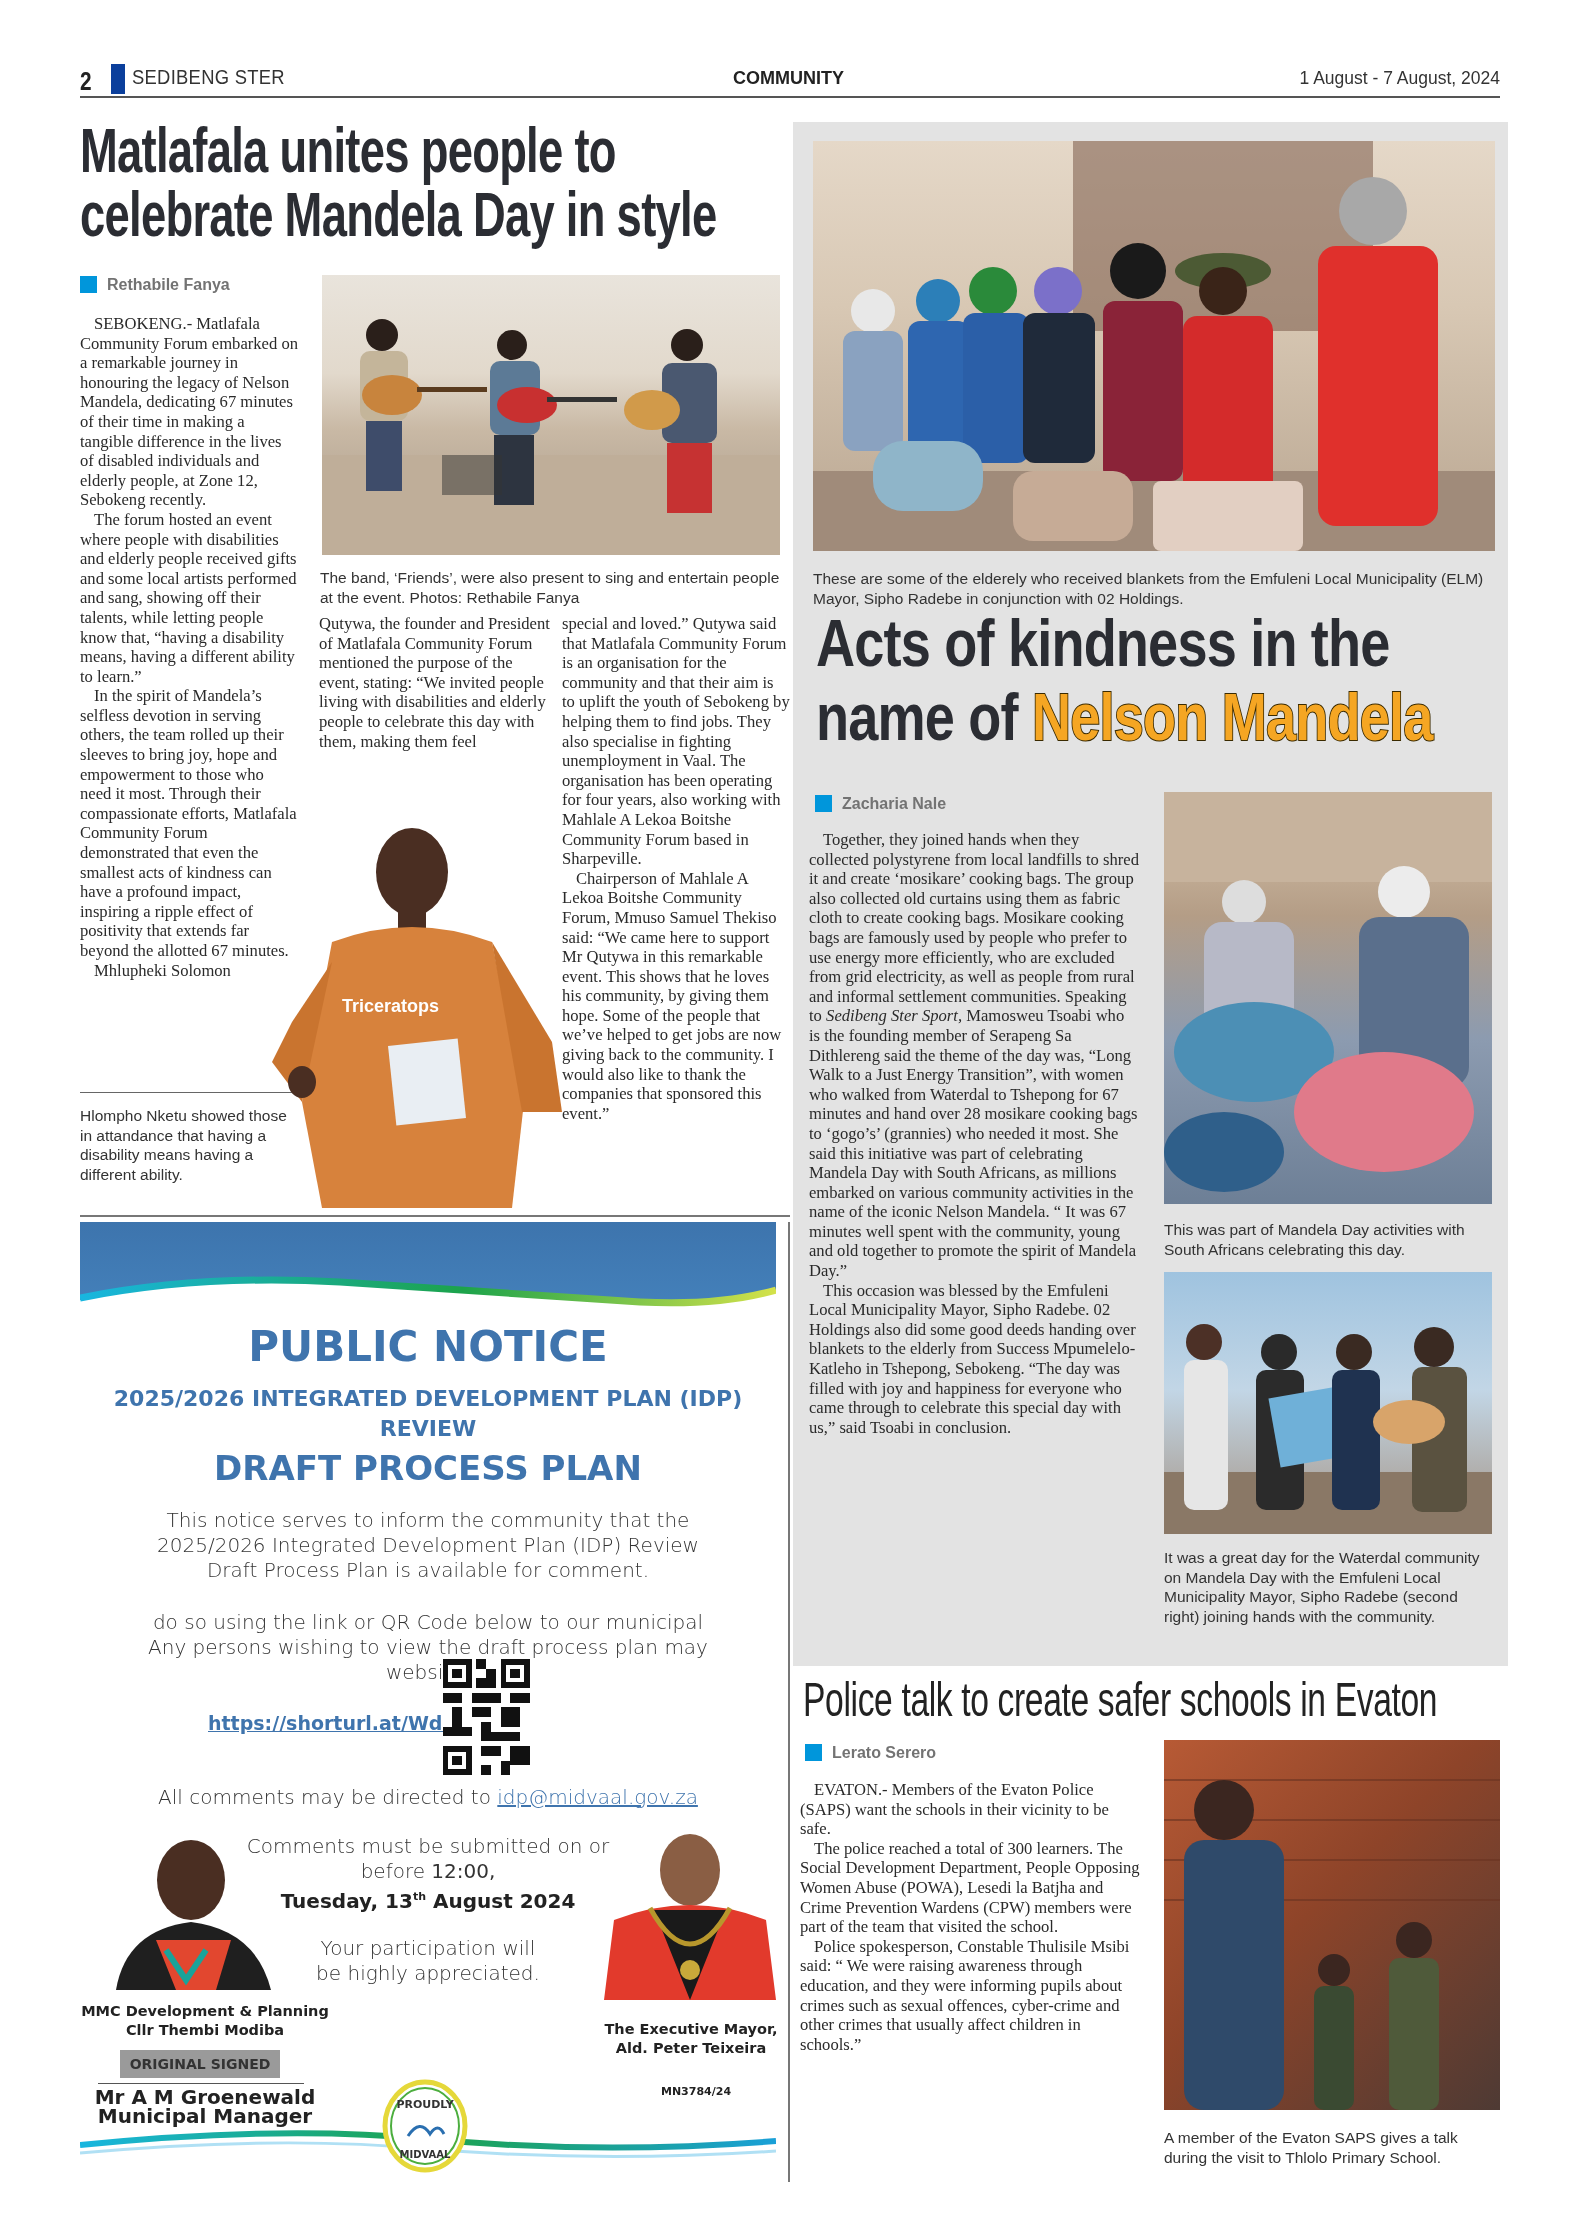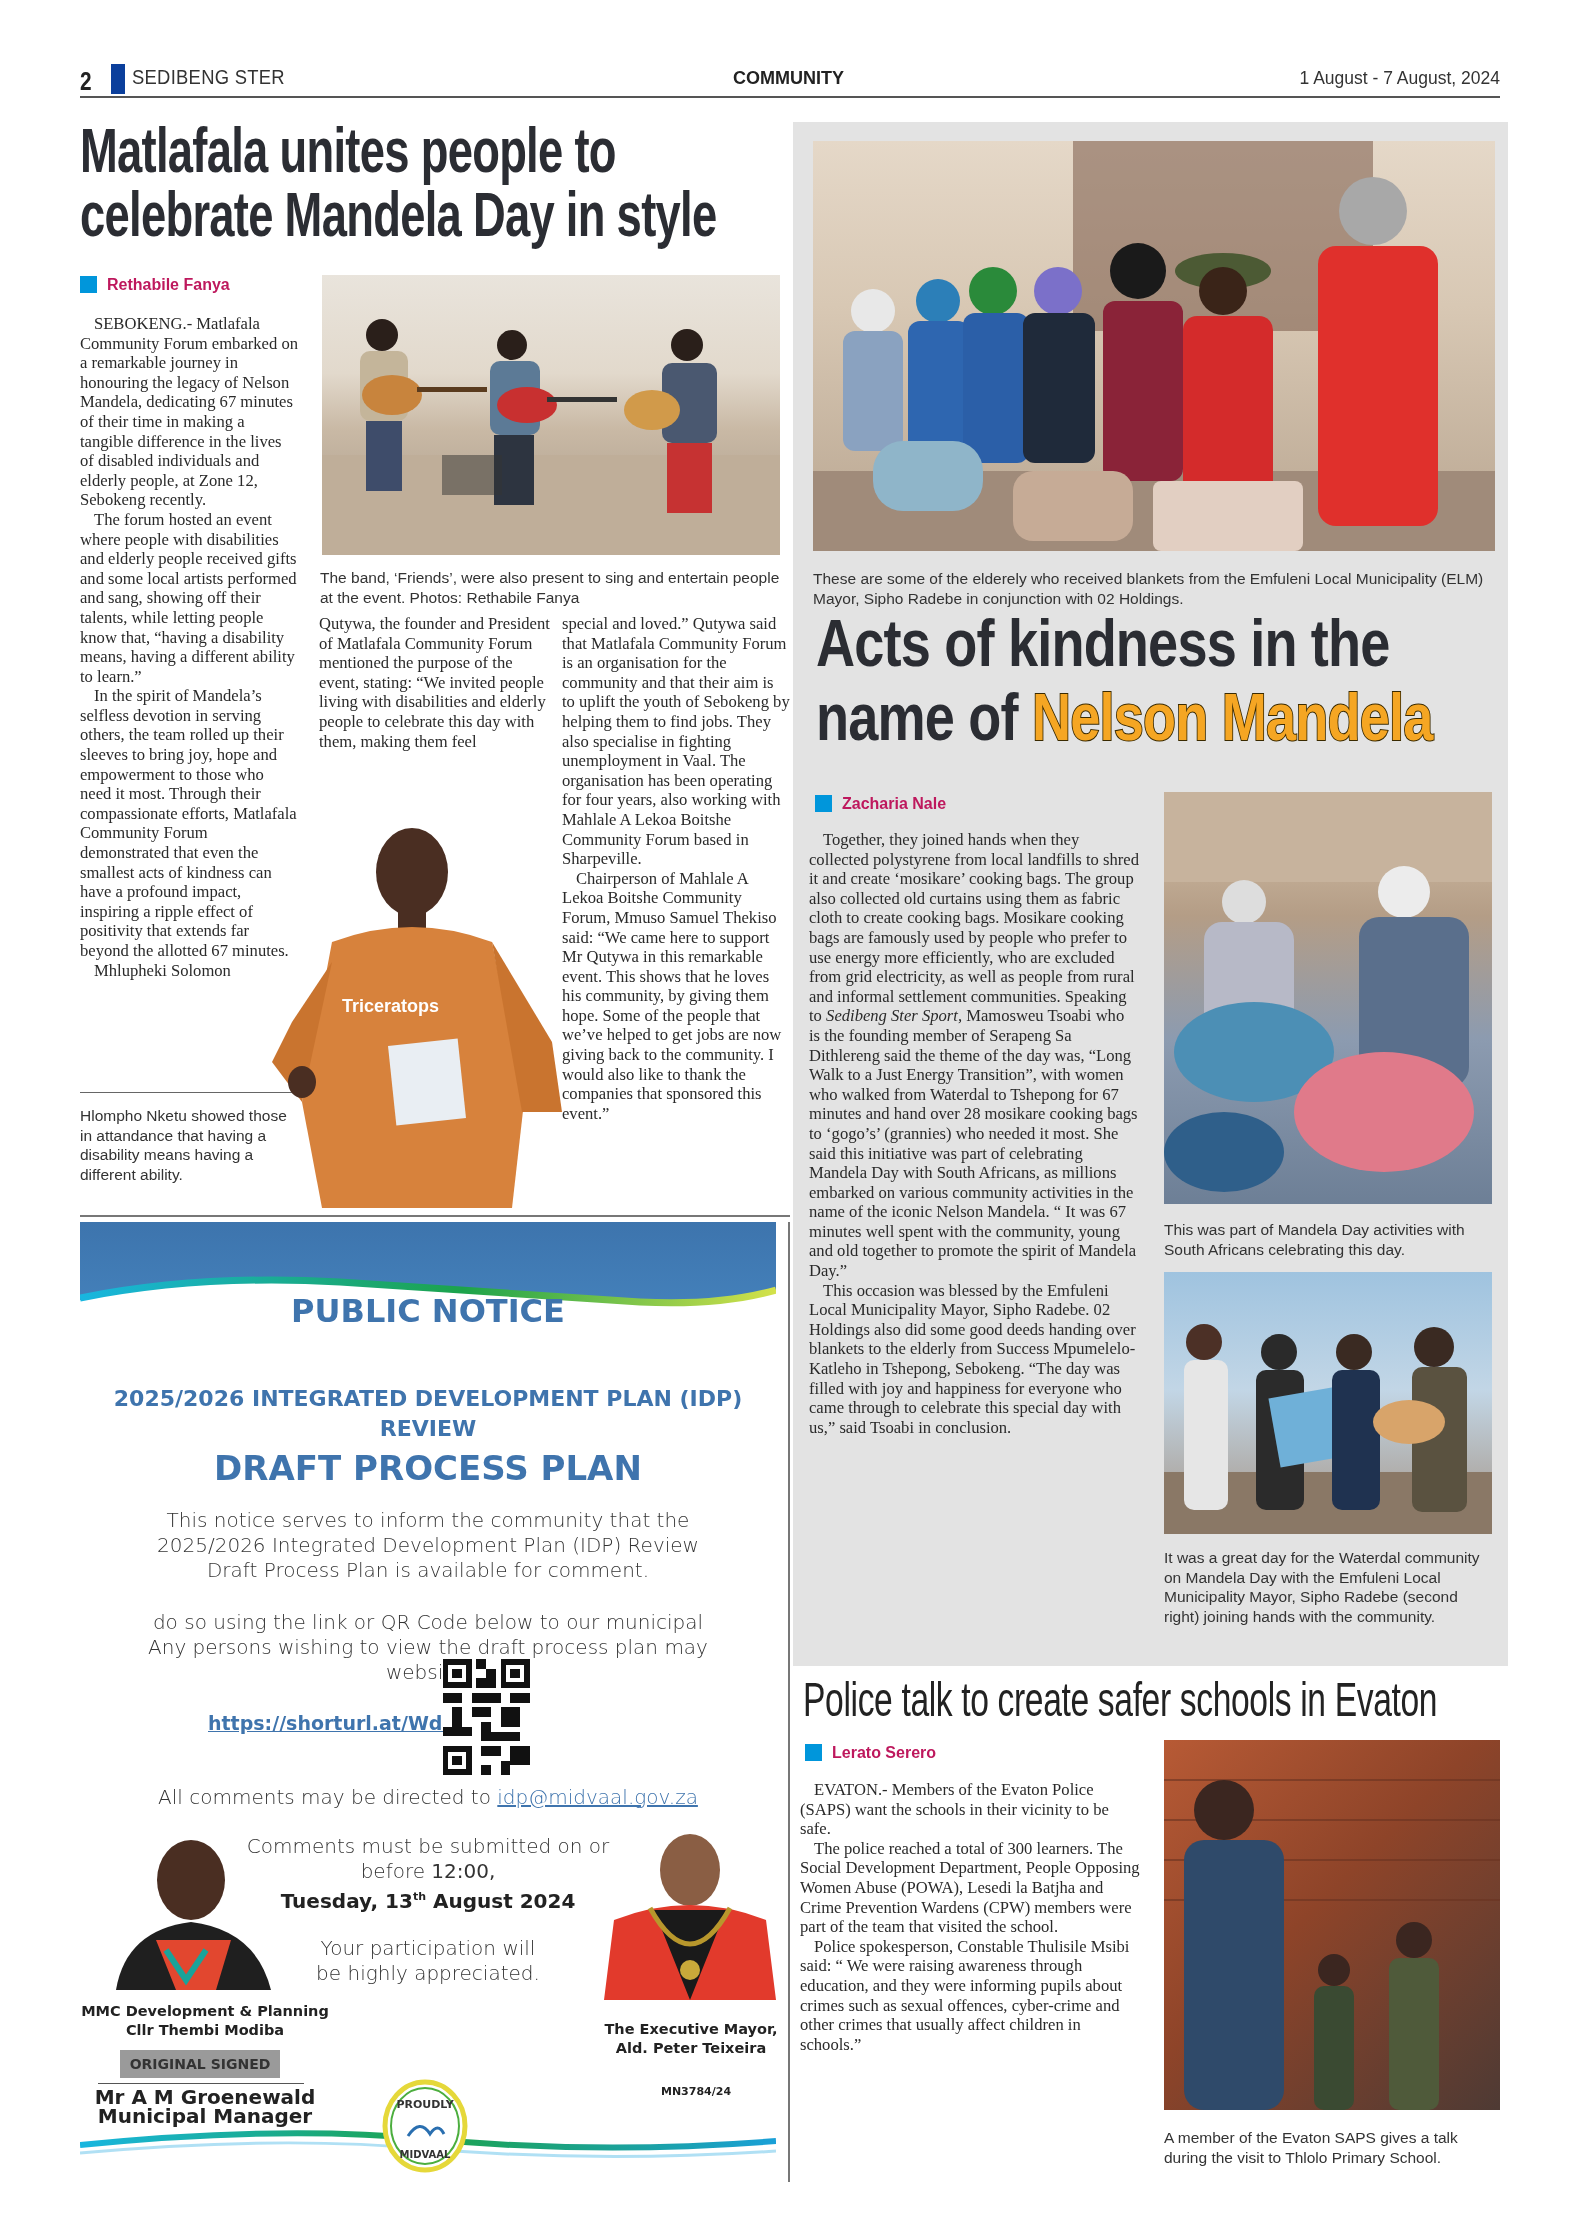--- a/index.html
+++ b/index.html
@@ -14,21 +14,21 @@
   #hdr-num{left:80px;top:66px;font-size:26px;font-weight:bold;font-family:"Liberation Sans",sans-serif;transform:scaleX(.8);transform-origin:left;}
   #hdr-bar{left:111px;top:64px;width:14px;height:30px;background:#0b3f9c;}
   #hdr-pub{left:132px;top:66px;font-size:20px;font-family:"Liberation Sans",sans-serif;letter-spacing:.3px;color:#333;transform:scaleX(.92);transform-origin:left;}
   #hdr-sec{left:733px;top:68px;font-size:18px;font-weight:bold;font-family:"Liberation Sans",sans-serif;color:#222;}
   #hdr-date{right:72px;top:68px;font-size:17.5px;font-family:"Liberation Sans",sans-serif;color:#333;}
   #hdr-rule{left:80px;top:96px;width:1420px;height:2px;background:#555;}
 
   
   .hl{font-family:"Liberation Sans",sans-serif;font-weight:bold;color:#2b2d33;transform-origin:left top;letter-spacing:-1px;}
   #hl1{left:80px;top:118px;font-size:63px;line-height:64px;transform:scaleX(.72);white-space:nowrap;}
-  .byline{font-family:"Liberation Sans",sans-serif;font-weight:bold;font-size:16px;color:#be185d;}
+  .byline{font-family:"Liberation Sans",sans-serif;font-weight:bold;font-size:16px;color:#737373;}
   .byline .sq{display:inline-block;width:17px;height:17px;background:#0096db;vertical-align:-3px;margin-right:10px;}
 
   .photo{position:absolute;overflow:hidden;}
   .rule{position:absolute;height:2px;background:#666;}
 
   
   #panel{left:793px;top:122px;width:715px;height:1544px;background:#e3e3e3;}
   #hl2{left:816px;top:606px;font-size:66px;line-height:74px;transform:scaleX(.82);white-space:nowrap;font-weight:900;}
   .nm{color:#f5a623;-webkit-text-stroke:2px #3a2a00;paint-order:stroke fill;}
   #hl3{left:803px;top:1672px;font-size:48px;line-height:56px;font-weight:normal;transform:scaleX(.7);white-space:nowrap;color:#222;letter-spacing:-.5px;}
@@ -229,21 +229,21 @@
           <stop offset="0" stop-color="#18b6e0"></stop>
           <stop offset=".55" stop-color="#1ca34b"></stop>
           <stop offset="1" stop-color="#d4e24a"></stop>
         </linearGradient>
       </defs>
     <path d="M0 78 Q120 55 260 62 Q420 72 560 82 Q640 86 696 70 L696 100 L0 100 Z" fill="#fff"></path>
     <path d="M0 76 Q120 52 260 60 Q420 70 560 80 Q640 84 696 68" stroke="url(#wv)" stroke-width="7" fill="none"></path>
   </svg>
 </div>
 
-<div class="abs ad-blue" style="left:80px;top:1292px;width:696px;font-size:32px;">PUBLIC NOTICE</div>
+<div class="abs ad-blue" style="left:80px;top:1322px;width:696px;font-size:42px;">PUBLIC NOTICE</div>
 <div class="abs ad-blue" style="left:80px;top:1384px;width:696px;font-size:22px;line-height:30px;">
   <div>2025/2026 INTEGRATED DEVELOPMENT PLAN (IDP)</div>
   <div>REVIEW</div>
 </div>
 <div class="abs ad-blue" style="left:80px;top:1448px;width:696px;font-size:34px;">DRAFT PROCESS PLAN</div>
 <div class="abs ad-gray" style="left:150px;top:1508px;width:556px;font-size:20px;line-height:25px;">This notice serves to inform the community that the 2025/2026 Integrated Development Plan (IDP) Review Draft Process Plan is available for comment.</div>
 
 <div class="abs ad-gray" style="left:80px;top:1610px;width:696px;font-size:20px;line-height:25px;">
   <div>do so using the link or QR Code below to our municipal</div>
   <div>Any persons wishing to view the draft process plan may</div>

